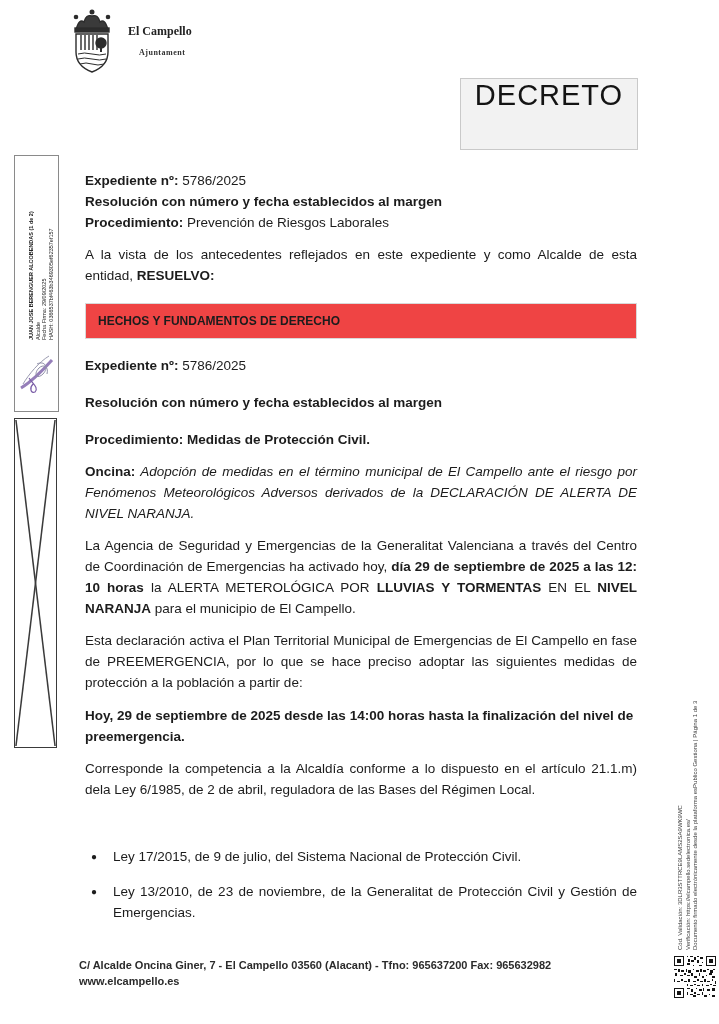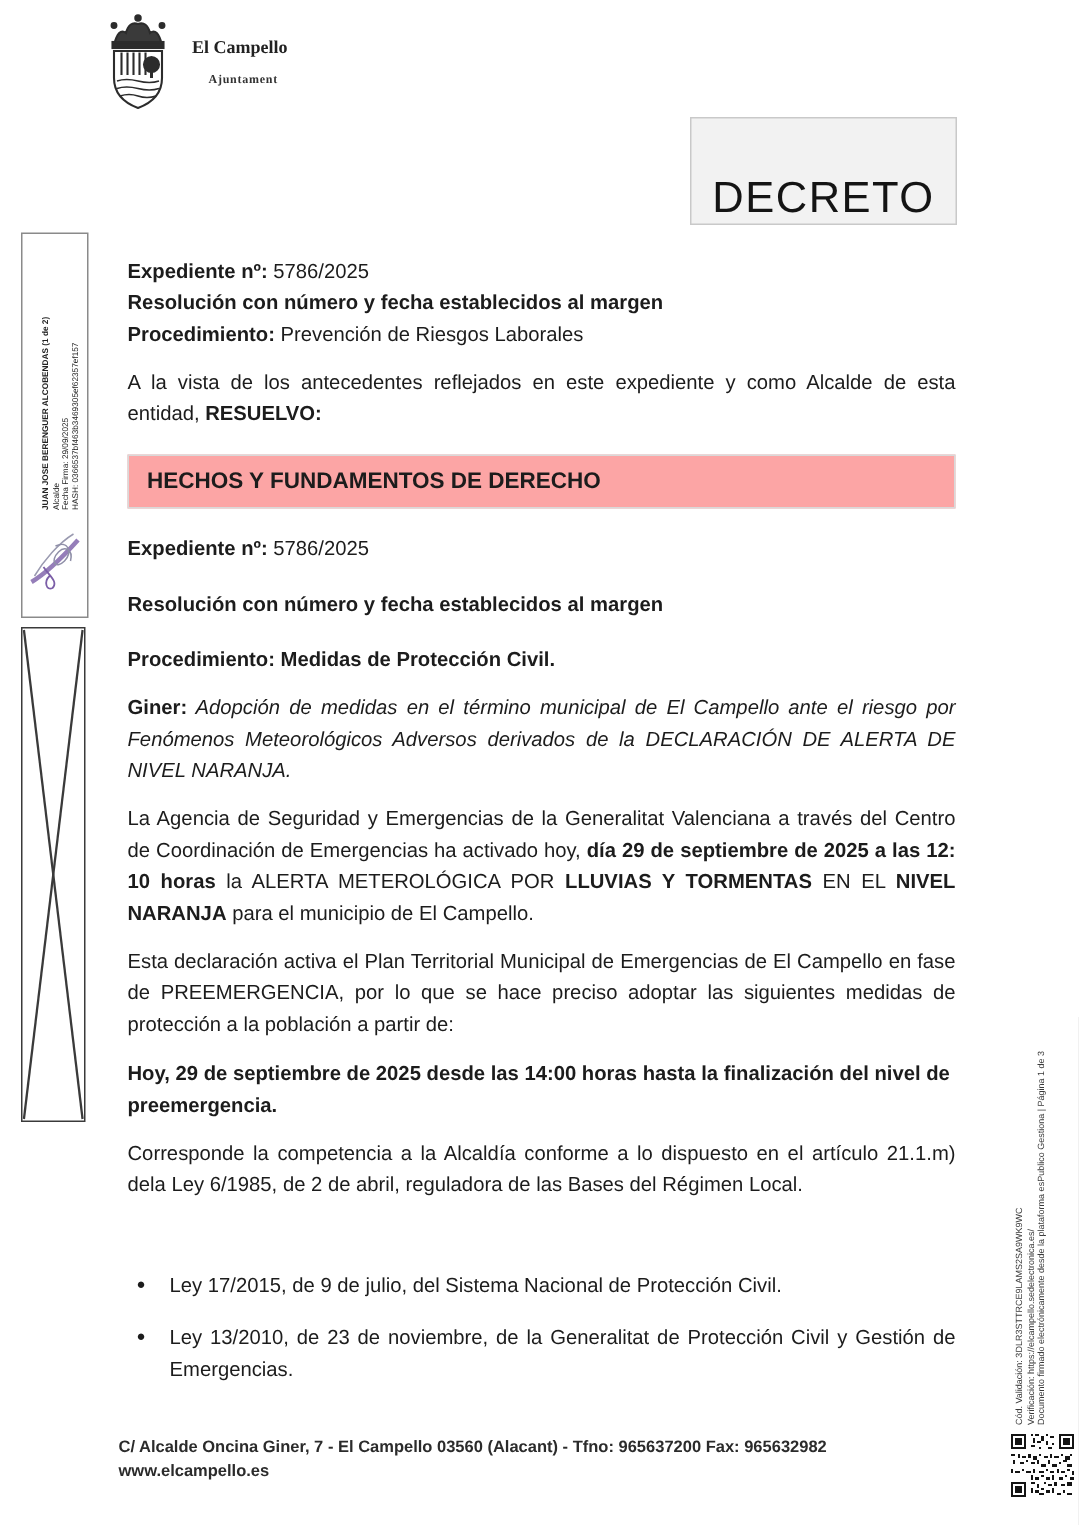--- a/index.html
+++ b/index.html
@@ -8,40 +8,40 @@
     font-family:"Liberation Sans", sans-serif;color:#1c1c1c;overflow:hidden;
     margin:0 auto;
   }
   
   .crest{position:absolute;left:66px;top:8px;width:52px;height:66px;}
   .org-name{position:absolute;left:128px;top:24px;font-family:"Liberation Serif",serif;
     font-weight:bold;font-size:12px;color:#222;}
   .org-sub{position:absolute;left:139px;top:48px;font-family:"Liberation Serif",serif;
     font-weight:bold;font-size:8px;letter-spacing:.5px;color:#333;}
   .decreto-box{position:absolute;left:460px;top:78px;width:176px;height:70px;
-    background:#f2f2f2;border:1px solid #c9c9c9;display:flex;align-items:flex-end;justify-content:center;
+    background:#f2f2f2;border:1px solid #c9c9c9;display:flex;align-items:flex-start;justify-content:center;
     font-size:29px;letter-spacing:1px;color:#141414;}
   
   .sign-box{position:absolute;left:14px;top:155px;width:43px;height:255px;
     border:1px solid #8a8a8a;background:#fff;}
   .sign-rot{position:absolute;left:13px;top:4px;width:180px;
     transform:rotate(-90deg) translateX(-180px);transform-origin:0 0;
     font-size:5.5px;line-height:6.5px;color:#222;white-space:nowrap;}
   .sign-rot .nm{font-weight:bold;}
   .sig-scribble{position:absolute;left:4px;top:188px;width:36px;height:60px;}
   .x-box{position:absolute;left:14px;top:418px;width:43px;height:330px;
     border:1.5px solid #3a3a3a;background:#fff;box-sizing:border-box;}
   .x-box svg{display:block;width:100%;height:100%;}
   
   .main{position:absolute;left:85px;top:170px;width:552px;font-size:13.5px;line-height:21px;}
   .meta-line{margin:0;}
   .b{font-weight:bold;}
   .jp{text-align:justify;margin:11px 0 0 0;}
-  .hechos{margin-top:17px;height:34px;line-height:34px;background:#fca5a5;
-    border:1px solid #d9d9d9;font-weight:bold;font-size:15px;padding-left:12px;}
+  .hechos{margin-top:17px;height:34px;line-height:34px;background:#ef4444;
+    border:1px solid #d9d9d9;font-weight:bold;font-size:12px;padding-left:12px;}
   .meta2{margin:16px 0 0 0;font-weight:bold;}
   .asunto{font-style:italic;}
   .asunto .lbl{font-style:normal;font-weight:bold;}
   .centerb{text-align:left;font-weight:bold;margin:12px 0 0 0;}
   .leyes{margin:46px 0 0 0;padding:0;list-style:none;}
   .leyes li{display:flex;margin:0 0 14px 0;text-align:justify;}
   .leyes .dot{flex:0 0 22px;padding-left:6px;font-size:10px;line-height:21px;}
   
   .footer{position:absolute;left:79px;top:957px;width:552px;text-align:left;
     font-size:11px;line-height:16px;color:#2b2b2b;font-weight:bold;}
@@ -112,21 +112,21 @@
     <p class="meta-line"><span class="b">Procedimiento:</span><span> Prevención de Riesgos Laborales</span></p>
 
     <p class="jp"><span>A la vista de los antecedentes reflejados en este expediente y como Alcalde de esta entidad, </span><span class="b">RESUELVO:</span></p>
 
     <div class="hechos">HECHOS Y FUNDAMENTOS DE DERECHO</div>
 
     <p class="meta2"><span>Expediente nº:</span><span style="font-weight:normal"> 5786/2025</span></p>
     <p class="meta2">Resolución con número y fecha establecidos al margen</p>
     <p class="meta2">Procedimiento: Medidas de Protección Civil.</p>
 
-    <p class="jp asunto"><span class="lbl"> Giner:</span><span> Adopción de medidas en el término municipal de El Campello ante el riesgo por Fenómenos Meteorológicos Adversos derivados de la DECLARACIÓN DE ALERTA DE NIVEL NARANJA.</span></p>
+    <p class="jp asunto"><span class="lbl"> Oncina:</span><span> Adopción de medidas en el término municipal de El Campello ante el riesgo por Fenómenos Meteorológicos Adversos derivados de la DECLARACIÓN DE ALERTA DE NIVEL NARANJA.</span></p>
 
     <p class="jp"><span>La Agencia de Seguridad y Emergencias de la Generalitat Valenciana a través del Centro de Coordinación de Emergencias ha activado hoy, </span><span class="b">día 29 de septiembre de 2025 a las 12: 10 horas</span><span> la ALERTA METEROLÓGICA POR </span><span class="b">LLUVIAS Y TORMENTAS</span><span> EN EL </span><span class="b">NIVEL NARANJA</span><span> para el municipio de El Campello.</span></p>
 
     <p class="jp">Esta declaración activa el Plan Territorial Municipal de Emergencias de El Campello en fase de PREEMERGENCIA, por lo que se hace preciso adoptar las siguientes medidas de protección a la población a partir de:</p>
 
     <p class="centerb">Hoy, 29 de septiembre de 2025 desde las 14:00 horas hasta la finalización del nivel de preemergencia.</p>
 
     <p class="jp">Corresponde la competencia a la Alcaldía conforme a lo dispuesto en el artículo 21.1.m) dela Ley 6/1985, de 2 de abril, reguladora de las Bases del Régimen Local.</p>
 
 

